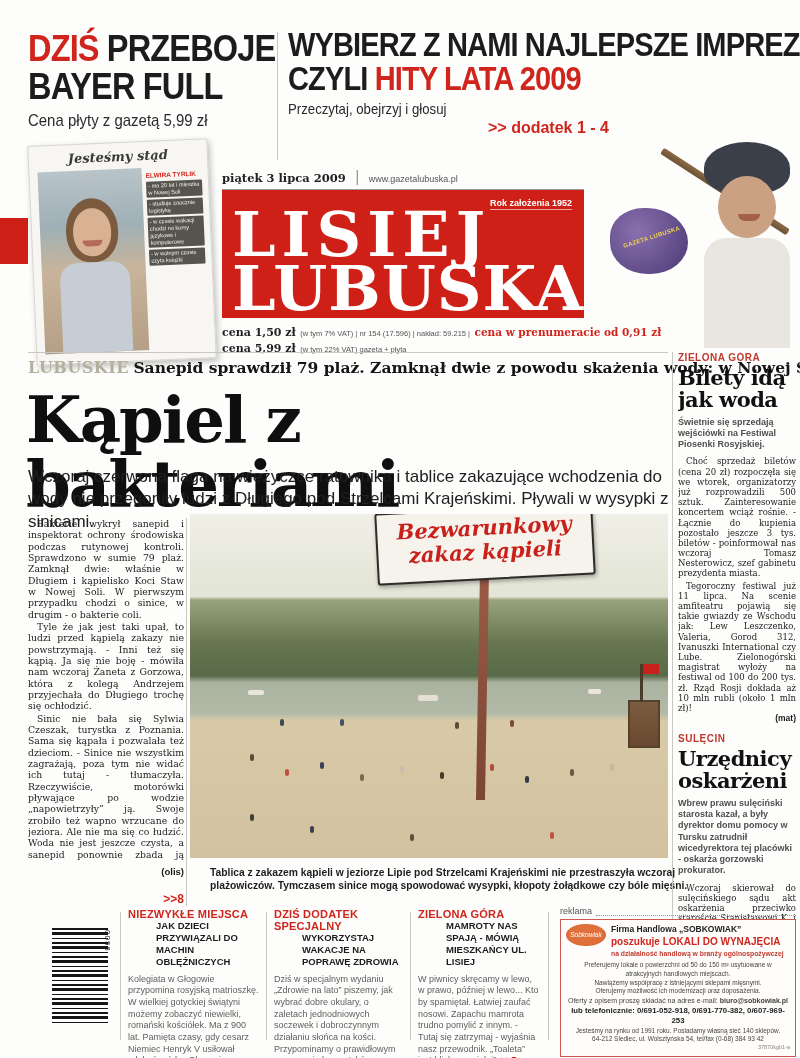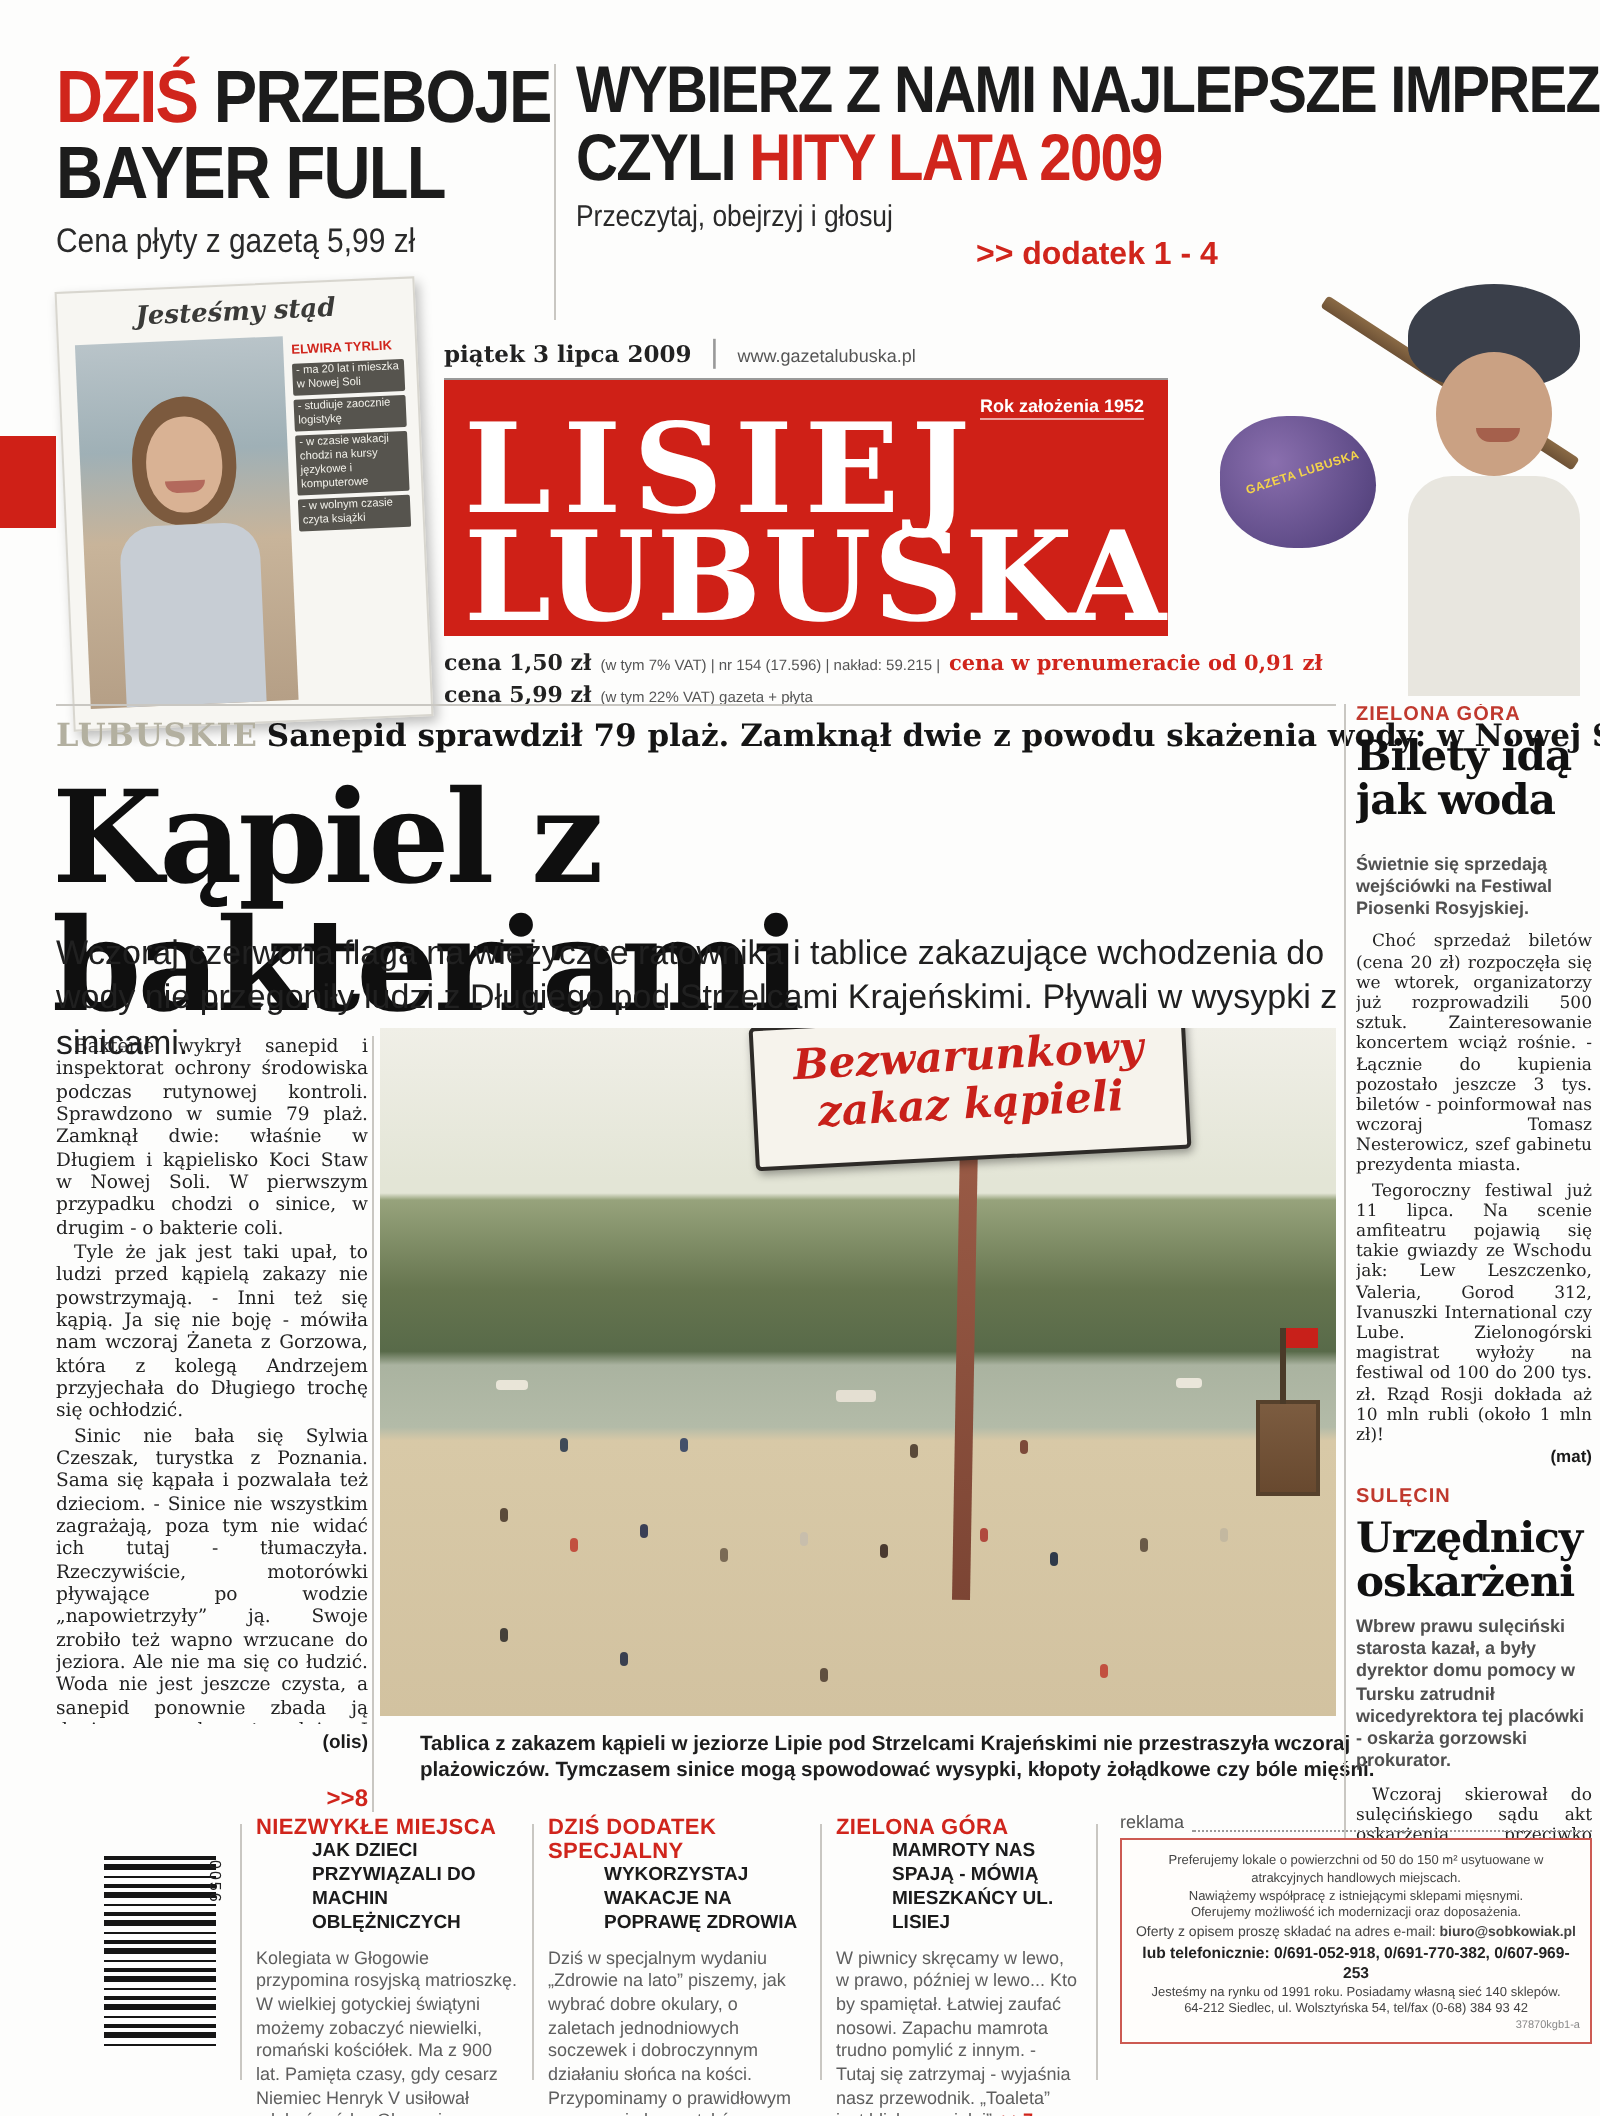--- a/index.html
+++ b/index.html
@@ -191,21 +191,21 @@
   </div>
 
   <div class="caption abs" style="left:178px;top:866px;width:478px;margin-left:32px;">Tablica z zakazem kąpieli w jeziorze Lipie pod Strzelcami Krajeńskimi nie przestraszyła wczoraj plażowiczów. Tymczasem sinice mogą spowodować wysypki, kłopoty żołądkowe czy bóle mięśni.</div>
 
   <div class="vrule abs" style="left:672px;top:352px;height:580px;"></div>
   <div class="abs" style="left:678px;top:352px;width:118px;height:586px;overflow:hidden;">
 
     <div>
       <div class="rail-kicker">ZIELONA GÓRA</div>
       <div class="rail-head" style="margin-top:4px;">Bilety idą jak woda</div>
-      <div class="rail-sub" style="margin-top:16px;">Świetnie się sprzedają wejściówki na Festiwal Piosenki Rosyjskiej.</div>
+      <div class="rail-sub" style="margin-top:6px;">Świetnie się sprzedają wejściówki na Festiwal Piosenki Rosyjskiej.</div>
       <div class="rail-body" style="margin-top:6px;">
         <p style="margin:0 0 2px 0;text-indent:8px;">Choć sprzedaż biletów (cena 20 zł) rozpoczęła się we wtorek, organizatorzy już rozprowadzili 500 sztuk. Zainteresowanie koncertem wciąż rośnie. - Łącznie do kupienia pozostało jeszcze 3 tys. biletów - poinformował nas wczoraj Tomasz Nesterowicz, szef gabinetu prezydenta miasta.</p>
         <p style="margin:0;text-indent:8px;">Tegoroczny festiwal już 11 lipca. Na scenie amfiteatru pojawią się takie gwiazdy ze Wschodu jak: Lew Leszczenko, Valeria, Gorod 312, Ivanuszki International czy Lube. Zielonogórski magistrat wyłoży na festiwal od 100 do 200 tys. zł. Rząd Rosji dokłada aż 10 mln rubli (około 1 mln zł)!</p>
       </div>
       <div class="byline" style="font-size:8.5px;">(mat)</div>
     </div>
 
     <div style="margin-top:10px;">
       <div class="rail-kicker">SULĘCIN</div>
       <div class="rail-head" style="margin-top:4px;">Urzędnicy oskarżeni</div>
@@ -254,20 +254,30 @@
     </div>
   </div>
   <div class="vrule abs" style="left:548px;top:912px;height:128px;"></div>
 
   <div class="abs" style="left:560px;top:906px;width:236px;">
     <div class="ad-label">
         <span>reklama</span>
         <span class="ad-dots"></span>
       </div>
     <div class="ad-box" style="margin-top:3px;">
+      <div style="display:flex;gap:5px;align-items:flex-start;">
+        <div class="ad-logo">
+            <span>Sobkowiak</span>
+          </div>
+        <div>
+          <div class="ad-company">Firma Handlowa „SOBKOWIAK”</div>
+          <div class="ad-red1">poszukuje LOKALI DO WYNAJĘCIA</div>
+          <div class="ad-red2">na działalność handlową w branży ogólnospożywczej</div>
+        </div>
+      </div>
       <div style="margin-top:3px;text-align:center;">
         <div>Preferujemy lokale o powierzchni od 50 do 150 m² usytuowane w atrakcyjnych handlowych miejscach.</div>
         <div>Nawiążemy współpracę z istniejącymi sklepami mięsnymi.</div>
         <div>Oferujemy możliwość ich modernizacji oraz doposażenia.</div>
         <div style="font-size:7px;"><span>Oferty z opisem proszę składać na adres e-mail: </span><b>biuro@sobkowiak.pl</b></div>
         <div style="font-size:7.8px;font-weight:bold;color:#222;">lub telefonicznie:  0/691-052-918,  0/691-770-382,  0/607-969-253</div>
         <div>Jesteśmy na rynku od 1991 roku. Posiadamy własną sieć 140 sklepów.</div>
         <div>64-212 Siedlec, ul. Wolsztyńska 54, tel/fax (0-68) 384 93 42</div>
       </div>
       <div style="text-align:right;font-size:5.5px;color:#888;">37870kgb1-a</div>

